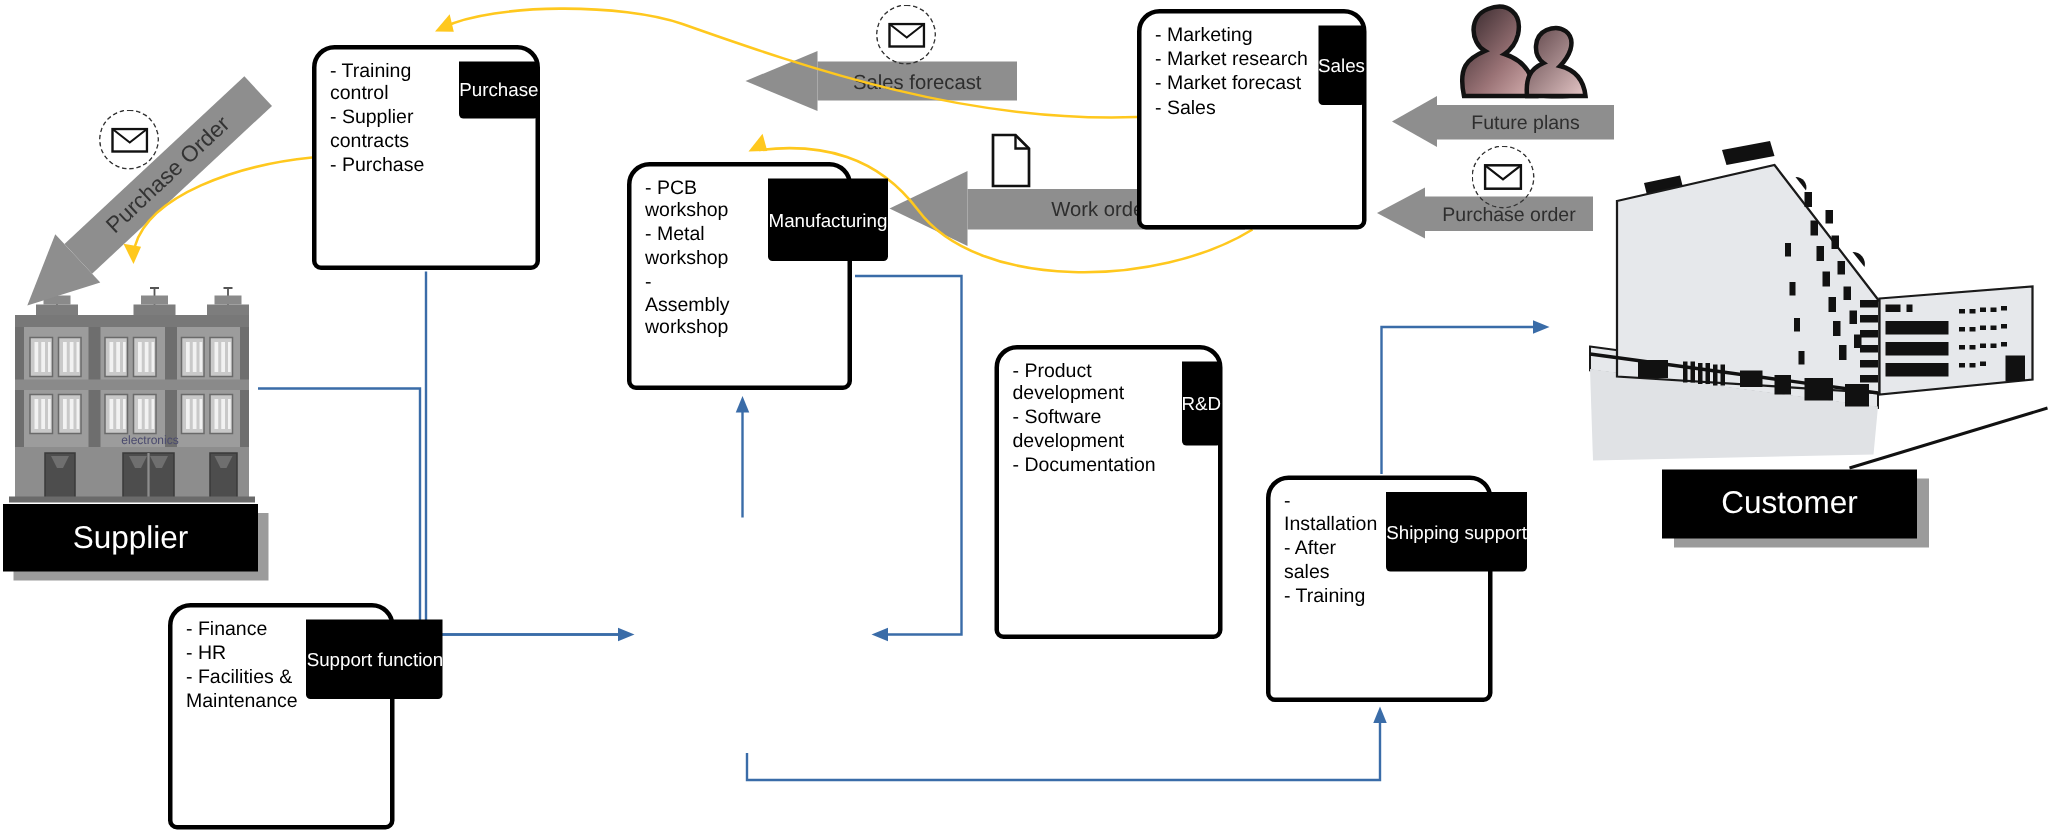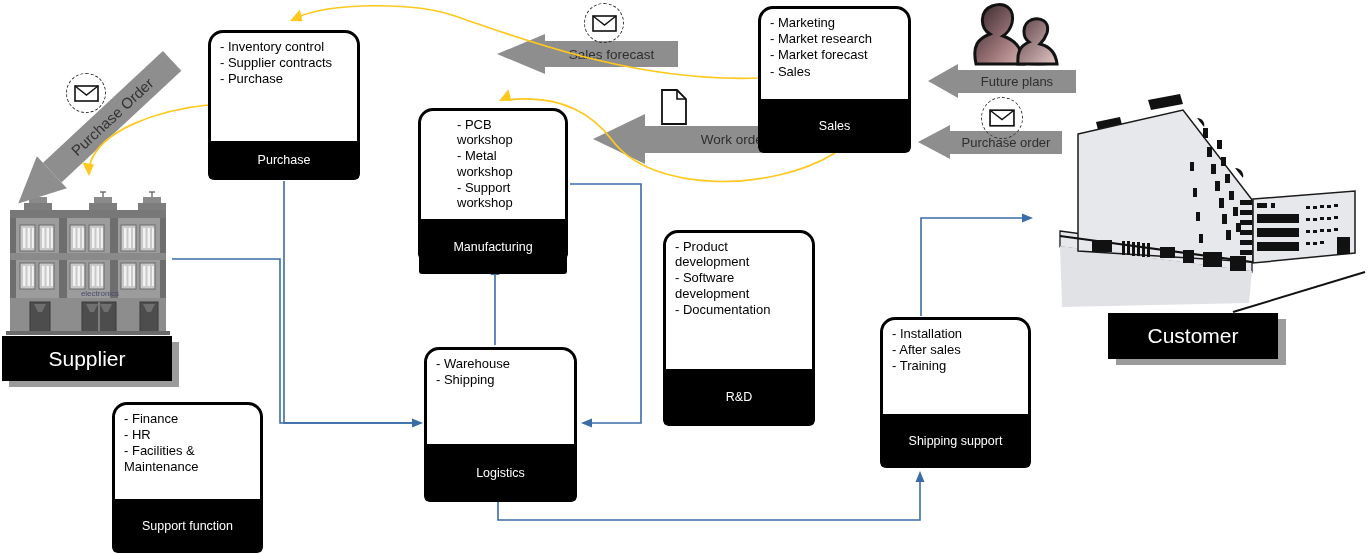--- a/index.html
+++ b/index.html
@@ -1,28 +1,28 @@
 <!DOCTYPE html>
 <html><head>
 <meta charset="utf-8">
 <style>
   html,body{margin:0;padding:0;background:#fff;}
   .canvas{position:relative;width:1370px;height:555px;background:#ffffff;overflow:hidden;
           font-family:"Liberation Sans",sans-serif;}
   
   .pbox{position:absolute;background:#fff;border:3px solid #000;
         border-radius:15px 15px 6px 6px;box-sizing:border-box;
-        display:flex;flex-direction:column;z-index:3;}
+        display:flex;flex-direction:row;z-index:3;}
   .pbox-items{flex:1;padding:6px 8px 0 9px;font-size:13px;line-height:1.17;color:#000;}
   .pbox-items .li{margin-bottom:1px;}
   .pbox-label{background:#000;color:#fff;font-size:12.5px;flex:0 0 auto;
         display:flex;align-items:center;justify-content:center;
         margin:8px -2px -2px;border-radius:0 0 3px 3px;}
   
-  .tight .pbox-items{padding-right:28px;margin-left:27px;}
+  .tight .pbox-items{padding-right:28px;}
   
   .entity-label{position:absolute;background:#000;color:#fff;z-index:3;
         display:flex;align-items:center;justify-content:center;font-size:21px;}
   
   .harrow{position:absolute;display:flex;align-items:center;z-index:1;}
   .harrow .tri{width:0;height:0;border-style:solid;border-color:transparent;}
   .harrow .band{background:#8E8E8E;display:flex;align-items:center;justify-content:center;
         color:#2e2e2e;white-space:nowrap;}
   
   .icon{position:absolute;z-index:4;}
@@ -313,71 +313,64 @@
         <polyline points="1,1 12.5,10 24,1" fill="none" stroke="#111" stroke-width="1.4"></polyline>
       </svg>
   </div>
   <svg class="icon" style="left:660px;top:88px;width:28px;height:38px" viewBox="0 0 28 38">
     <polygon points="2,2 17,2 26,11 26,36 2,36" fill="#fff" stroke="#111" stroke-width="1.8"></polygon>
     <polyline points="17,2 17,11 26,11" fill="none" stroke="#111" stroke-width="1.6"></polyline>
   </svg>
 
   <div class="pbox" style="left:208px;top:30px;width:152px;height:150px">
     <div class="pbox-items">
-        <div class="li">- Inventory control</div>
+        <div class="li">- Training control</div>
         <div class="li">- Supplier contracts</div>
         <div class="li">- Purchase</div>
       </div>
     <div class="pbox-label" style="height:38px">Purchase</div>
   </div>
 
   <div class="pbox" style="left:758px;top:6px;width:153px;height:147px">
     <div class="pbox-items">
         <div class="li">- Marketing</div>
         <div class="li">- Market research</div>
         <div class="li">- Market forecast</div>
         <div class="li">- Sales</div>
       </div>
     <div class="pbox-label" style="height:53px">Sales</div>
   </div>
 
   <div class="pbox tight" style="left:418px;top:108px;width:150px;height:152px">
     <div class="pbox-items">
         <div class="li">- PCB workshop</div>
         <div class="li">- Metal workshop</div>
-        <div class="li">- Support workshop</div>
+        <div class="li">- Assembly workshop</div>
       </div>
     <div class="pbox-label" style="height:55px">Manufacturing</div>
   </div>
 
   <div class="pbox" style="left:663px;top:230px;width:152px;height:196px">
     <div class="pbox-items">
         <div class="li">- Product development</div>
         <div class="li">- Software development</div>
         <div class="li">- Documentation</div>
       </div>
     <div class="pbox-label" style="height:56px">R&amp;D</div>
   </div>
 
-  <div class="pbox" style="left:880px;top:317px;width:151px;height:151px">
+  <div class="pbox" style="left:844px;top:317px;width:151px;height:151px">
     <div class="pbox-items">
         <div class="li">- Installation</div>
         <div class="li">- After sales</div>
         <div class="li">- Training</div>
       </div>
     <div class="pbox-label" style="height:53px">Shipping support</div>
   </div>
 
-  <div class="pbox" style="left:424px;top:347px;width:153px;height:155px">
-    <div class="pbox-items">
-        <div class="li">- Warehouse</div>
-        <div class="li">- Shipping</div>
-      </div>
-    <div class="pbox-label" style="height:57px">Logistics</div>
-  </div>
 
   <div class="pbox" style="left:112px;top:402px;width:151px;height:151px">
     <div class="pbox-items">
         <div class="li">- Finance</div>
         <div class="li">- HR</div>
         <div class="li">- Facilities &amp; Maintenance</div>
       </div>
     <div class="pbox-label" style="height:53px">Support function</div>
   </div>
 

